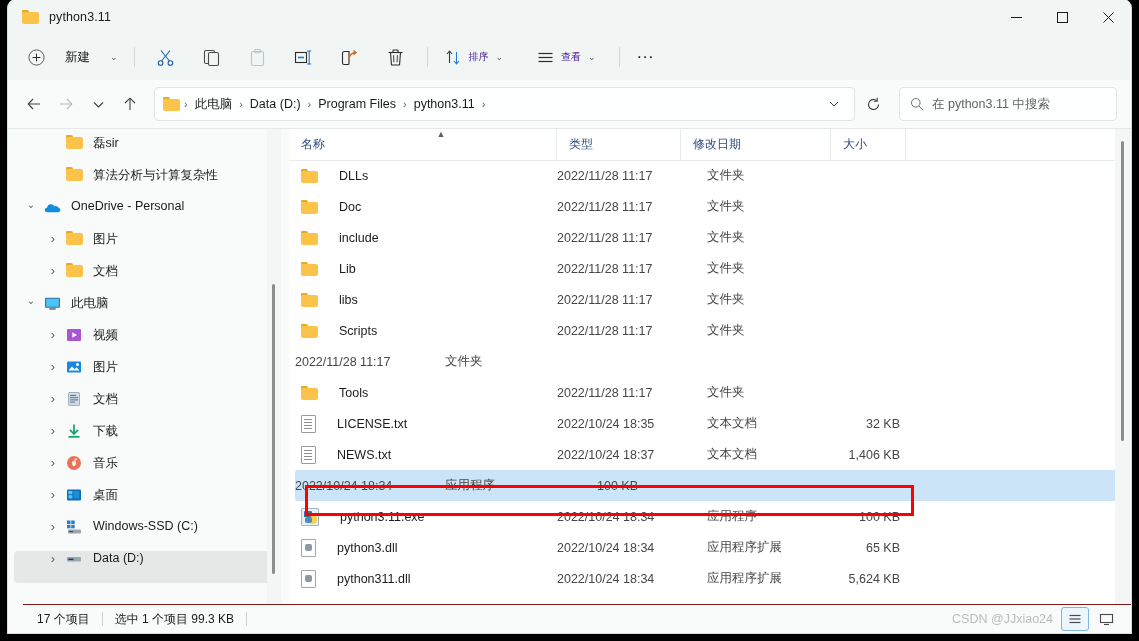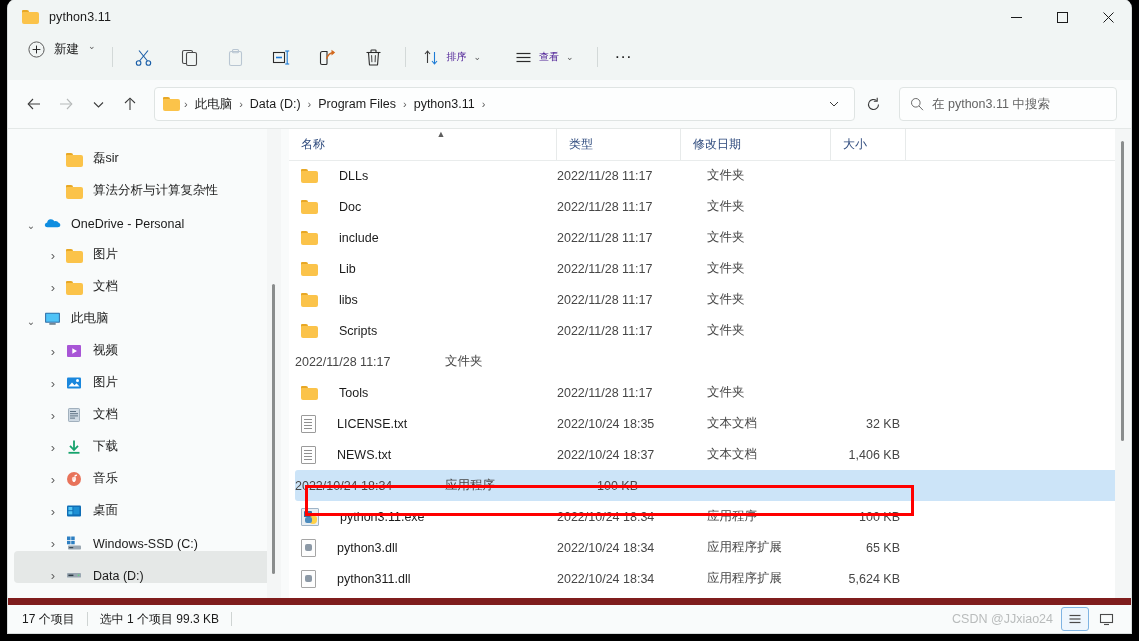--- a/index.html
+++ b/index.html
@@ -87,24 +87,25 @@
   
   #cmdbar {
     height: 46px;
     display: flex;
     align-items: center;
     padding-left: 14px;
     background: #f1f5f4;
   }
   .cmd-new {
     display: flex;
+    align-items: center;
     height: 32px;
     padding: 0 8px 0 6px;
     border-radius: 4px;
-    gap: 9px;
+    gap: 20px;
   }
   .cmd-new .label { font-size: 12.5px; color: #1b1b1b; }
   .chev { color: #5b5b5b; font-size: 9px; line-height: 1; margin-top:1px;}
   .cmd-icon-btn {
     width: 40px;
     height: 32px;
     display: flex;
     align-items: center;
     justify-content: center;
     border-radius: 4px;
@@ -221,21 +222,21 @@
     border-top: 1px solid #e4e8e7;
     overflow: hidden;
   }
   #sidebar-scroll {
     position: absolute;
     inset: 0;
     padding-top: 6px;
   }
   .tree-row {
     display: flex;
-    align-items: flex-end;
+    align-items: flex-start;
     height: 32px;
     margin: 0 8px 0 6px;
     padding-left: 6px;
     border-radius: 4px;
   }
   .tree-row.selected { background: #e5e8e7; }
   .tw {
     width: 22px;
     display: flex;
     align-items: center;
@@ -437,25 +438,25 @@
     top: 12px;
     width: 3px;
     height: 300px;
     background: #8a8d8d;
     border-radius: 2px;
   }
 
   
   #statusbar {
     position: absolute;
-    left: 0; right: 0;
+    left: 15px; right: 0;
     bottom: 0;
     height: 28px;
     background: #f9fbfb;
-    border-top: 7px solid #7f1d1d;
+    border-top: 1px solid #7f1d1d;
     display: flex;
     align-items: center;
     padding-left: 14px;
   }
   .status-text {
     font-size: 12px;
     color: #1b1b1b;
   }
   .status-sep {
     width: 1px;

